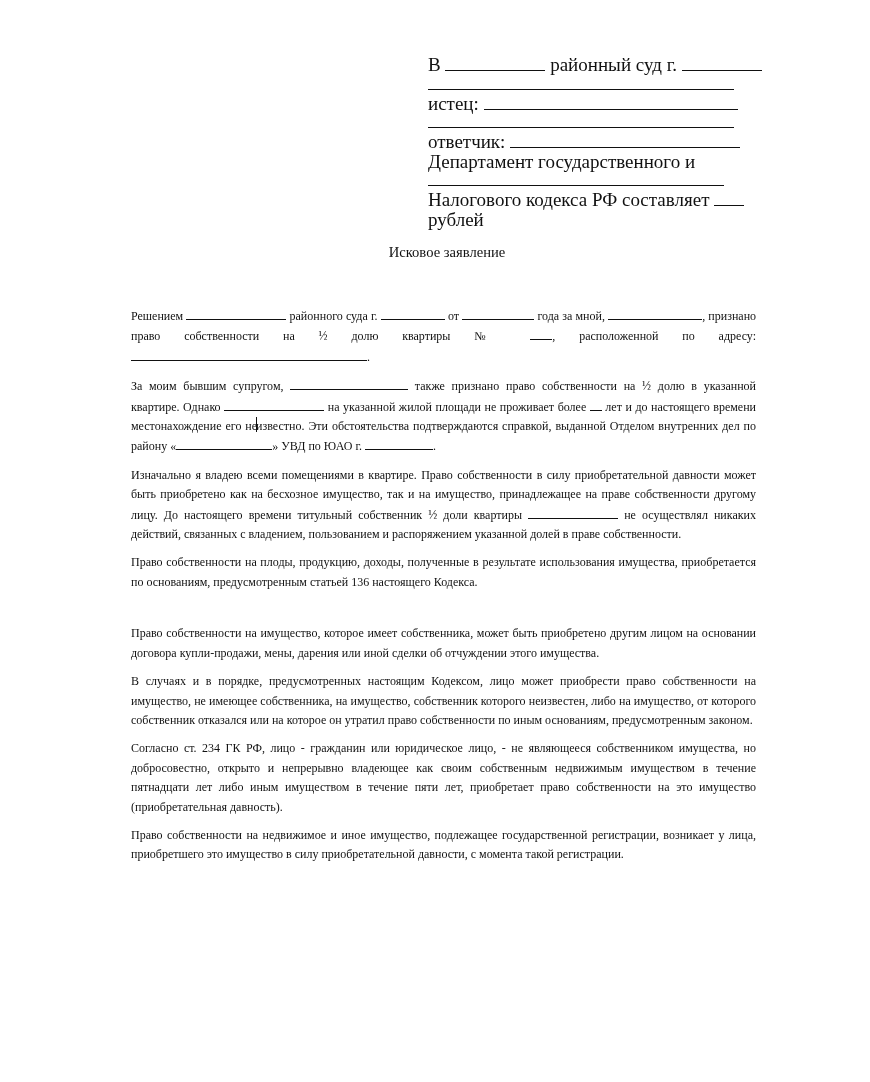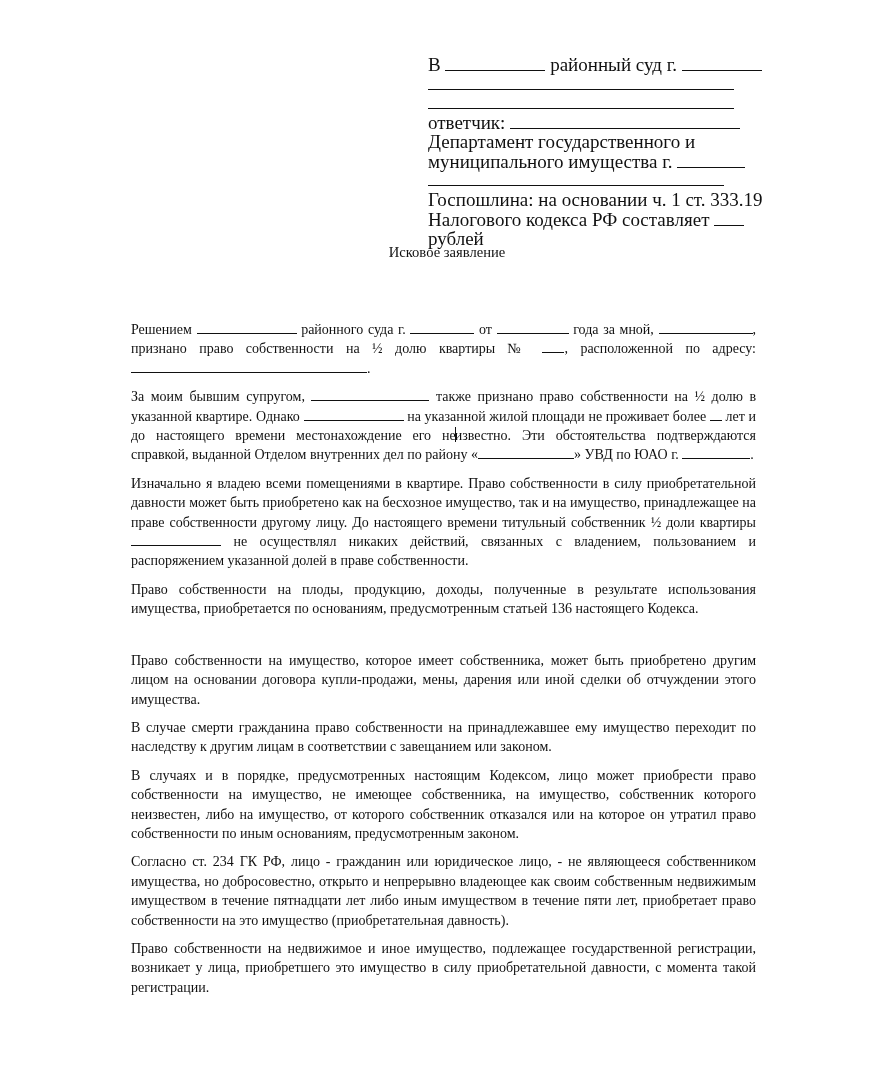--- a/index.html
+++ b/index.html
@@ -46,23 +46,23 @@
       left: 12px;
       width: 870px;
       top: 243px;
       text-align: center;
       font-size: 14.6px;
       line-height: 19px;
     }
     .body-block {
       position: absolute;
       left: 131px;
-      top: 320px;
+      top: 306px;
       width: 625px;
-      font-size: 14px;
+      font-size: 12px;
       line-height: 19.4px;
     }
     .body-block p {
       margin: 0 0 9px 0;
       text-align: justify;
     }
     .body-block p.gap {
       margin-top: 32px;
     }
     .cursor-mark {
@@ -78,32 +78,31 @@
 <body>
 
 <div class="header-block">
   <span class="row">
     <span>В</span>
     <span class="u" style="width:100px"></span>
     <span>районный суд г.</span>
     <span class="u" style="width:80px"></span>
   </span>
   <span class="fullline"></span>
+  <span class="row">
+    <span>истец:</span>
+    <span class="u" style="width:254px"></span>
+  </span>
   <span class="fullline"></span>
   <span class="row">
     <span>ответчик:</span>
     <span class="u" style="width:230px"></span>
   </span>
   <span class="row">Департамент государственного и</span>
-  <span class="row">
-    <span>муниципального имущества г.</span>
-    <span class="u" style="width:68px"></span>
-  </span>
   <span class="fullline" style="width:296px"></span>
-  <span class="row">Госпошлина: на основании ч. 1 ст. 333.19</span>
   <span class="row">
     <span>Налогового кодекса РФ составляет</span>
     <span class="u" style="width:30px"></span>
   </span>
   <span class="row">рублей</span>
 </div>
 
 <div class="title-block">
   <div>Исковое заявление</div>
 </div>
@@ -131,17 +130,16 @@
     <span>лет и до настоящего времени местонахождение его не</span><span class="cursor-mark"></span><span>известно. Эти обстоятельства подтверждаются справкой, выданной Отделом внутренних дел по району «</span><span class="u" style="width:96px"></span><span>» УВД по ЮАО г.</span>
     <span class="u" style="width:68px"></span><span>.</span>
   </p>
   <p>
     <span>Изначально я владею всеми помещениями в квартире. Право собственности в силу приобретательной давности может быть приобретено как на бесхозное имущество, так и на имущество, принадлежащее на праве собственности другому лицу. До настоящего времени титульный собственник ½ доли квартиры</span>
     <span class="u" style="width:90px"></span>
     <span>не осуществлял никаких действий, связанных с владением, пользованием и распоряжением указанной долей в праве собственности.</span>
   </p>
   <p>Право собственности на плоды, продукцию, доходы, полученные в результате использования имущества, приобретается по основаниям, предусмотренным статьей 136 настоящего Кодекса.</p>
   <p class="gap">Право собственности на имущество, которое имеет собственника, может быть приобретено другим лицом на основании договора купли-продажи, мены, дарения или иной сделки об отчуждении этого имущества.</p>
-  <p>В случае смерти гражданина право собственности на принадлежавшее ему имущество переходит по наследству к другим лицам в соответствии с завещанием или законом.</p>
   <p>В случаях и в порядке, предусмотренных настоящим Кодексом, лицо может приобрести право собственности на имущество, не имеющее собственника, на имущество, собственник которого неизвестен, либо на имущество, от которого собственник отказался или на которое он утратил право собственности по иным основаниям, предусмотренным законом.</p>
   <p>Согласно ст. 234 ГК РФ, лицо - гражданин или юридическое лицо, - не являющееся собственником имущества, но добросовестно, открыто и непрерывно владеющее как своим собственным недвижимым имуществом в течение пятнадцати лет либо иным имуществом в течение пяти лет, приобретает право собственности на это имущество (приобретательная давность).</p>
   <p>Право собственности на недвижимое и иное имущество, подлежащее государственной регистрации, возникает у лица, приобретшего это имущество в силу приобретательной давности, с момента такой регистрации.</p>
 </div>
 
 </body></html>

